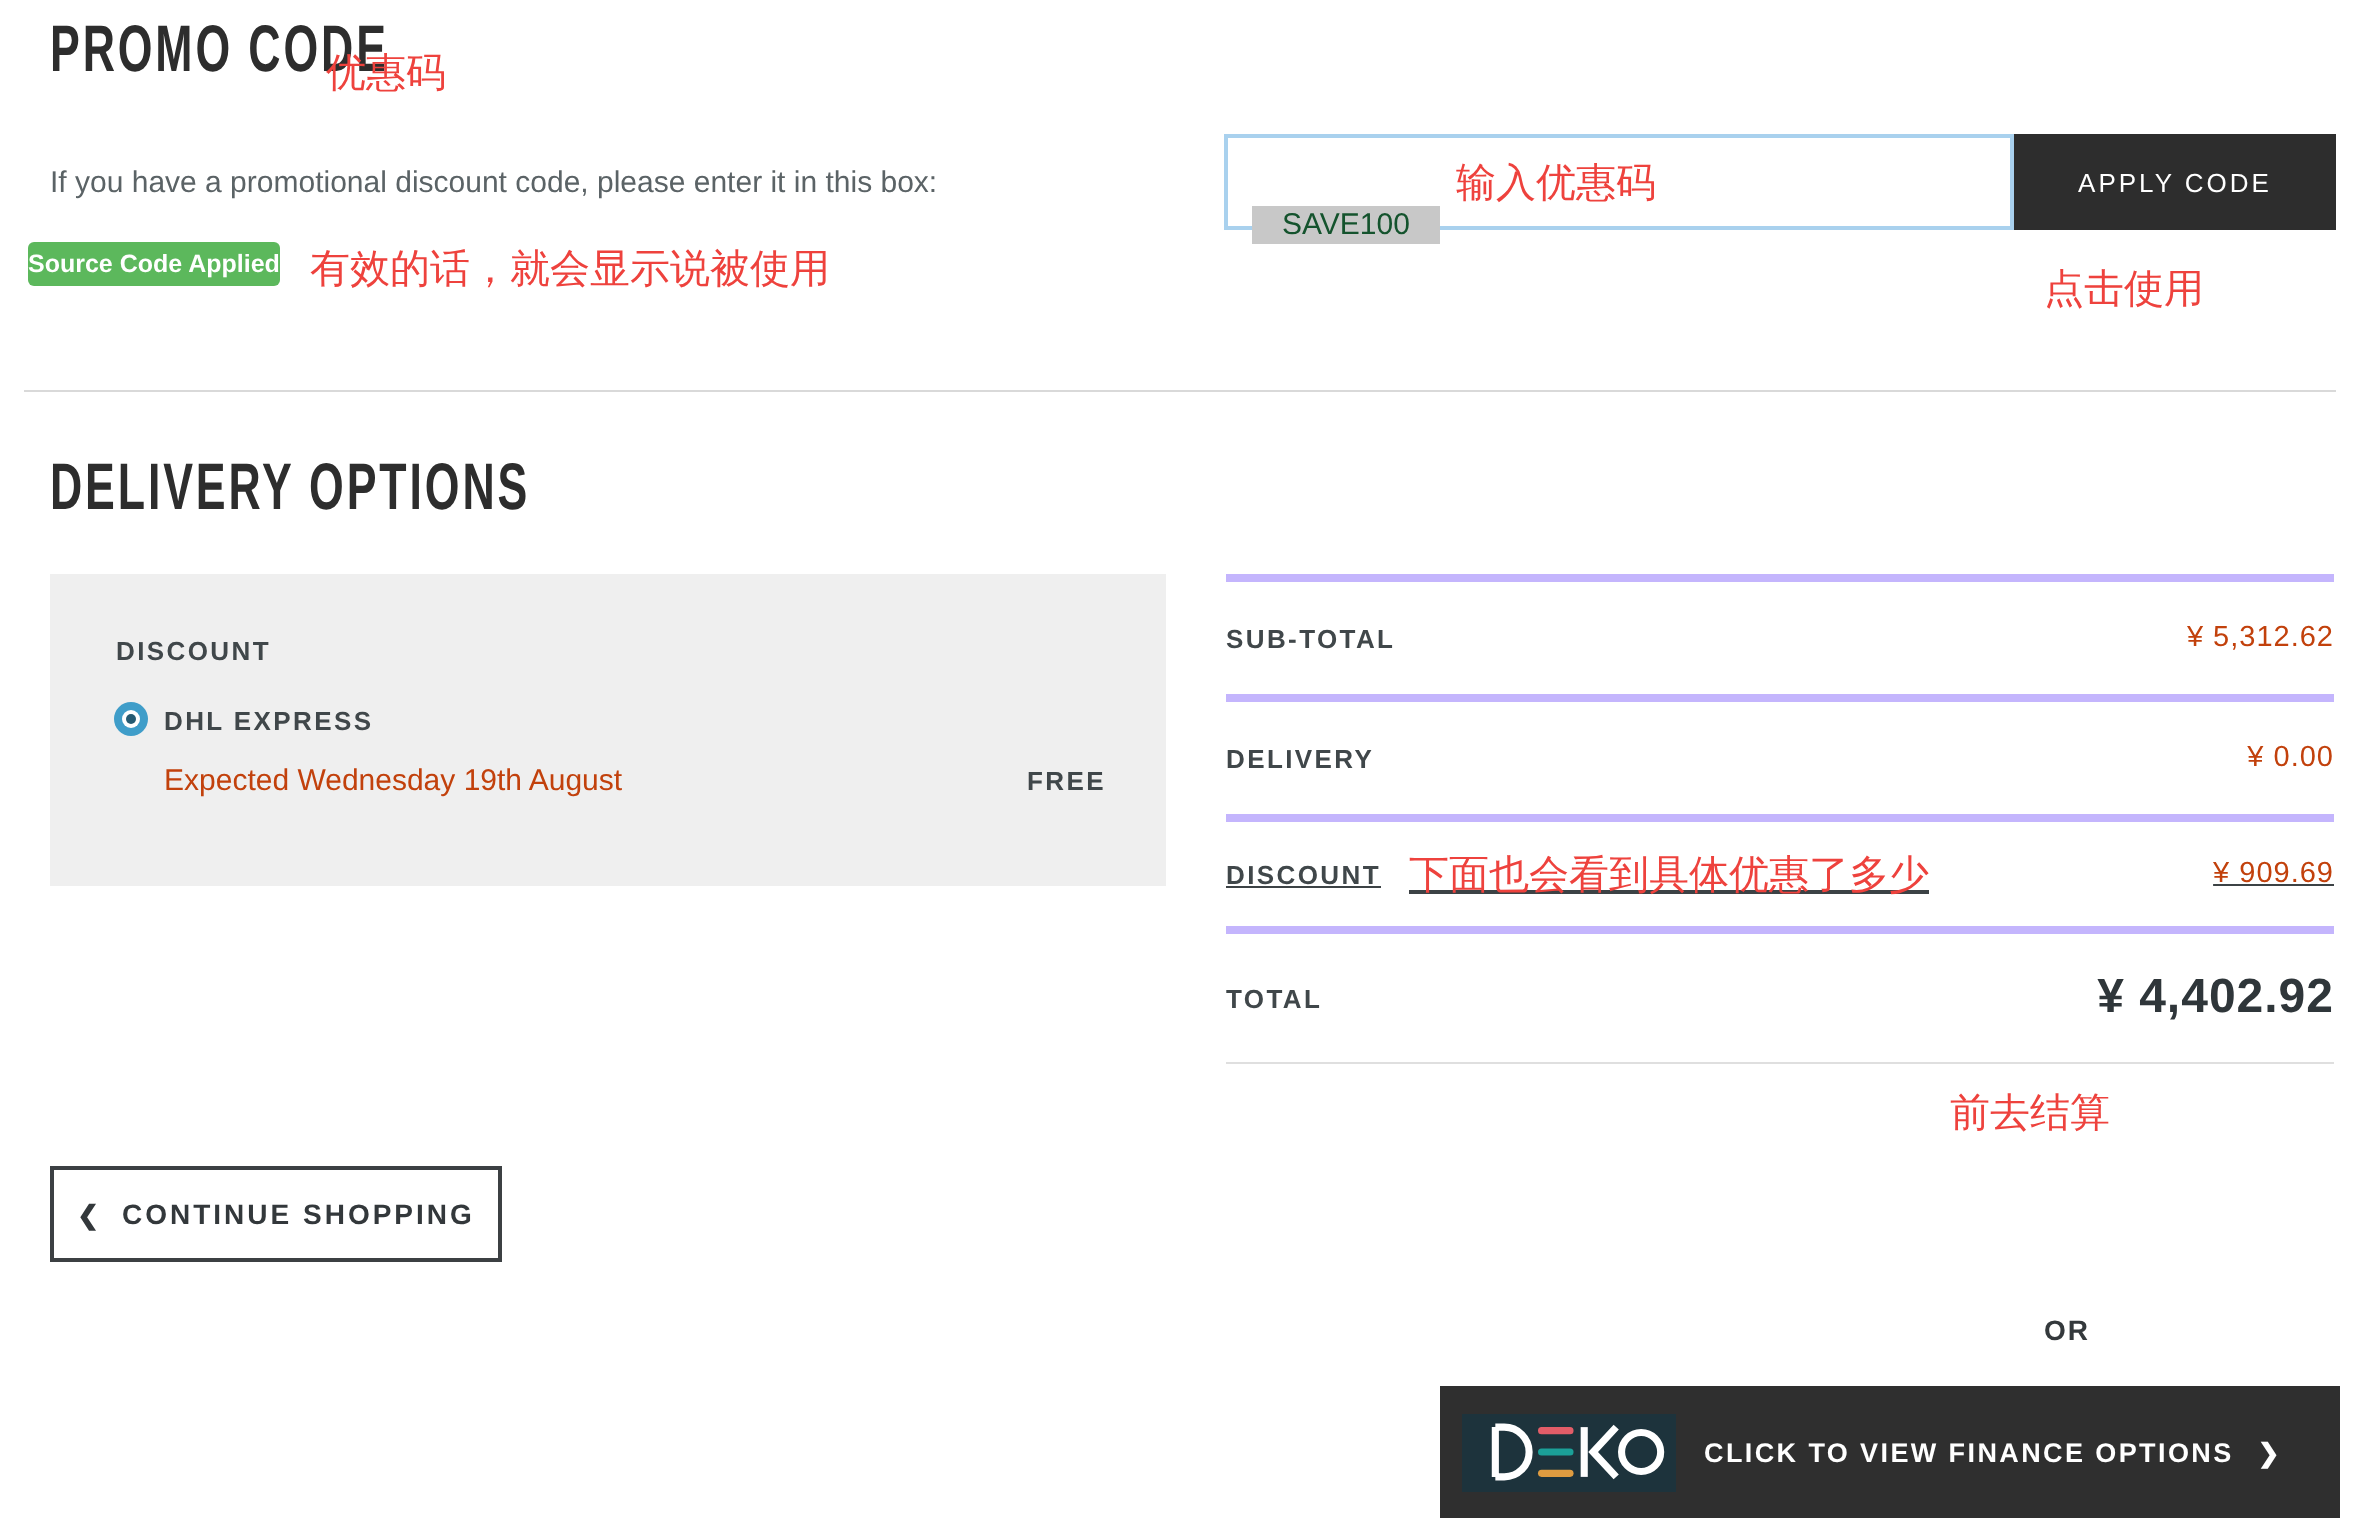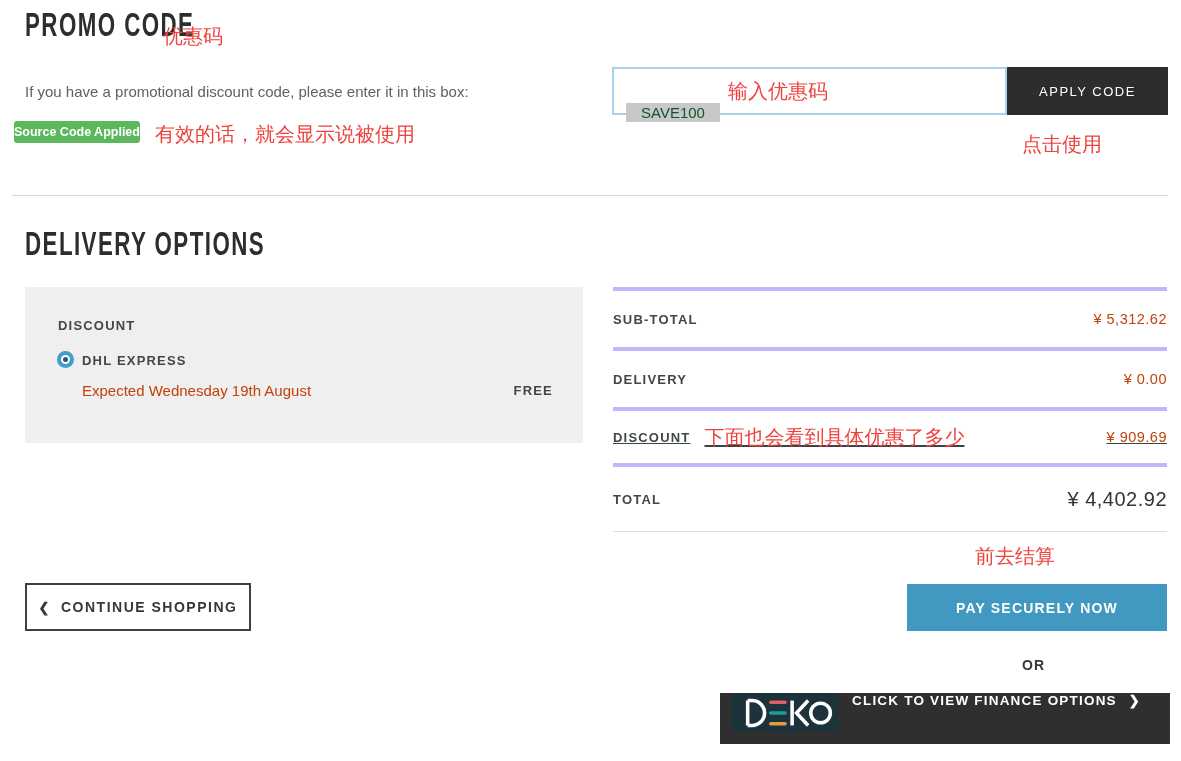--- a/index.html
+++ b/index.html
@@ -24,30 +24,30 @@
          padding:4px 0;border-radius:3px;}
   .divider{left:12px;top:195px;width:1156px;height:1px;background:#d9d9d9;}
   .gray-box{left:25px;top:287px;width:558px;height:156px;background:#efefef;}
   .radio{width:17px;height:17px;border-radius:50%;background:#3f9dc9;position:relative;cursor:pointer;}
   .radio::after{content:"";position:absolute;left:4px;top:4px;right:4px;bottom:4px;border-radius:50%;background:#fff;}
   .radio::before{content:"";position:absolute;left:6px;top:6px;right:6px;bottom:6px;border-radius:50%;background:#255a72;z-index:1;}
   .note{font-size:15px;color:#c2410c;}
   .t-row{left:613px;width:554px;display:flex;align-items:center;border-top:4px solid #c4b5fd;box-sizing:border-box;}
   .t-row .val{margin-left:auto;}
   .t-line{left:613px;width:554px;height:1px;background:#dfdfdf;}
-  .total-val{font-size:20px;font-weight:400;color:#2f363a;letter-spacing:0.5px;margin-left:auto;white-space:nowrap;}
+  .total-val{font-size:24px;font-weight:700;color:#2f363a;letter-spacing:0.5px;margin-left:auto;white-space:nowrap;}
   .cont-btn{left:25px;top:583px;width:226px;height:48px;border:2px solid #3c4043;box-sizing:border-box;
             background:#fff;display:flex;align-items:center;justify-content:center;gap:10px;
             font-size:14px;font-weight:700;letter-spacing:1.5px;color:#33383b;cursor:pointer;}
   .pay-btn{left:907px;top:584px;width:260px;height:47px;background:#4198c0;color:#fff;border:none;
            font-size:14px;font-weight:700;letter-spacing:1.2px;display:flex;align-items:center;
            justify-content:center;cursor:pointer;}
   .or{left:1022px;top:657px;font-size:14px;font-weight:700;letter-spacing:1px;color:#34393c;}
-  .deko-bar{left:720px;top:693px;width:450px;height:51px;background:#2f2f2f;display:flex;
-            cursor:pointer;}
+  .deko-bar{left:720px;top:693px;width:450px;height:66px;background:#2f2f2f;display:flex;
+            align-items:center;cursor:pointer;}
   .deko-logo{margin-left:11px;width:107px;height:39px;background:#1d333c;display:flex;
              align-items:center;justify-content:center;}
   .fin-text{margin-left:14px;color:#fff;font-size:13.5px;font-weight:700;letter-spacing:1.2px;white-space:nowrap;}
   .fin-chev{margin-left:12px;color:#fff;font-size:13px;font-weight:700;}
   .chev{font-size:13px;}
 </style>
 </head>
 <body>
 
 <div id="page">
@@ -98,21 +98,20 @@
   </div>
   <div class="abs t-line" style="top:531px;"></div>
 
   <div class="abs cjk-red" style="left:975px;top:543px;">前去结算</div>
 
   <button class="abs cont-btn">
     <span class="chev">❮</span>
     <span>CONTINUE SHOPPING</span>
   </button>
 
-  <button class="abs pay-btn">PAY SECURELY NOW</button>
 
   <div class="abs or">OR</div>
 
   <div class="abs deko-bar">
     <div class="deko-logo">
       <svg width="96" height="32" viewBox="0 0 104 36" aria-hidden="true">
         <g fill="none" stroke="#ffffff" stroke-width="4">
           <path d="M10 4 V32 M10 4 h5 a14 14 0 0 1 0 28 h-5"></path>
           <path d="M60 4 V32"></path>
           <path d="M78 4 L65 18 L78 32"></path>

